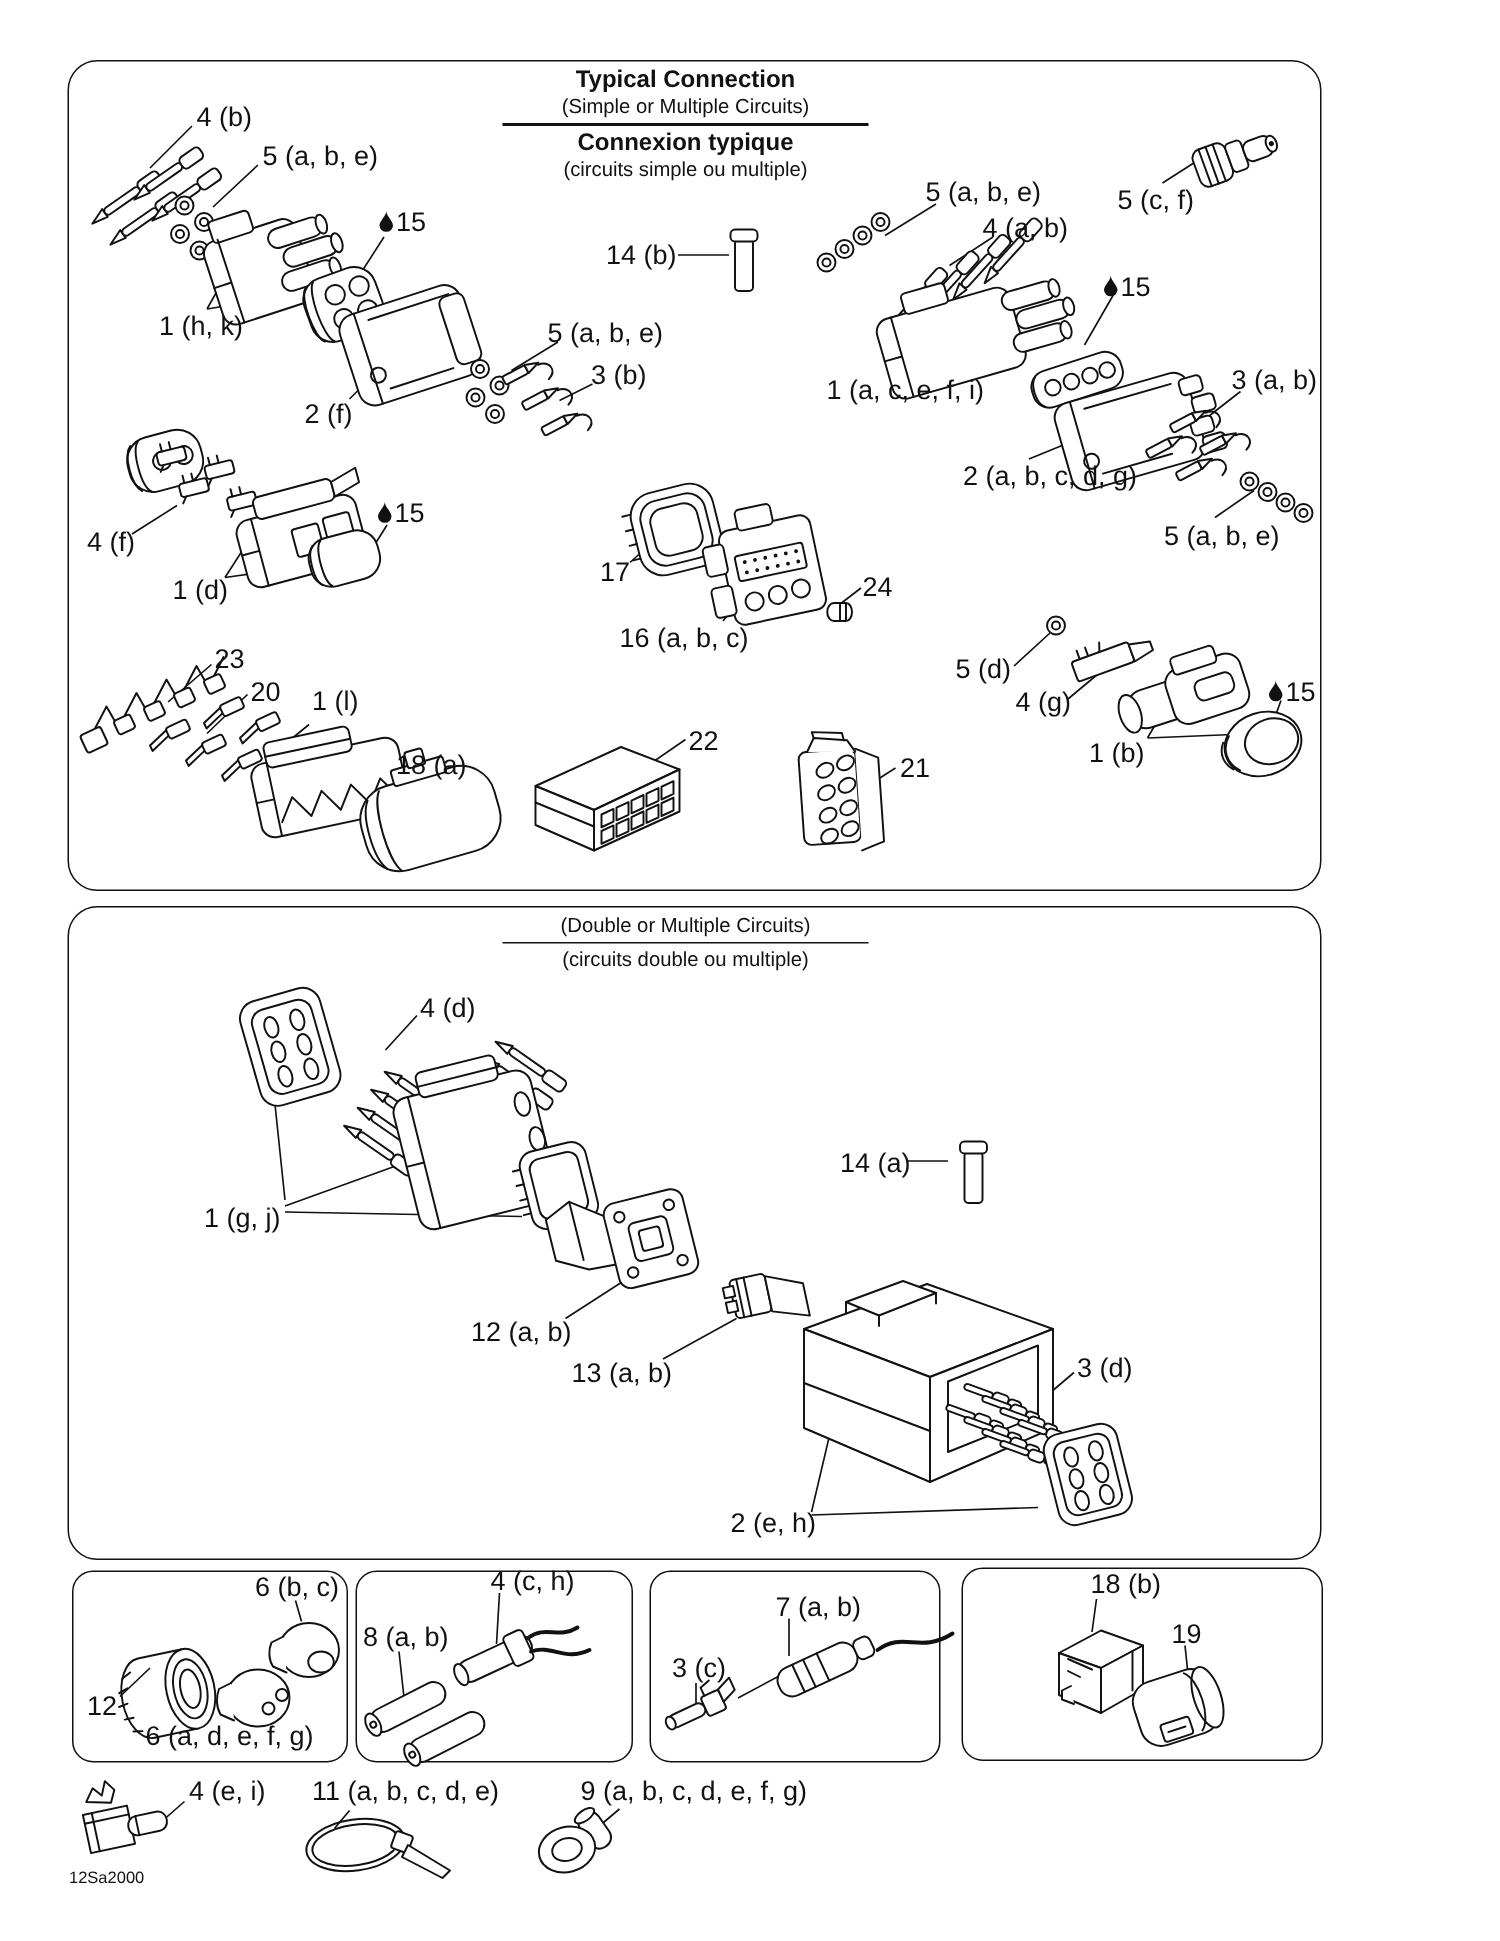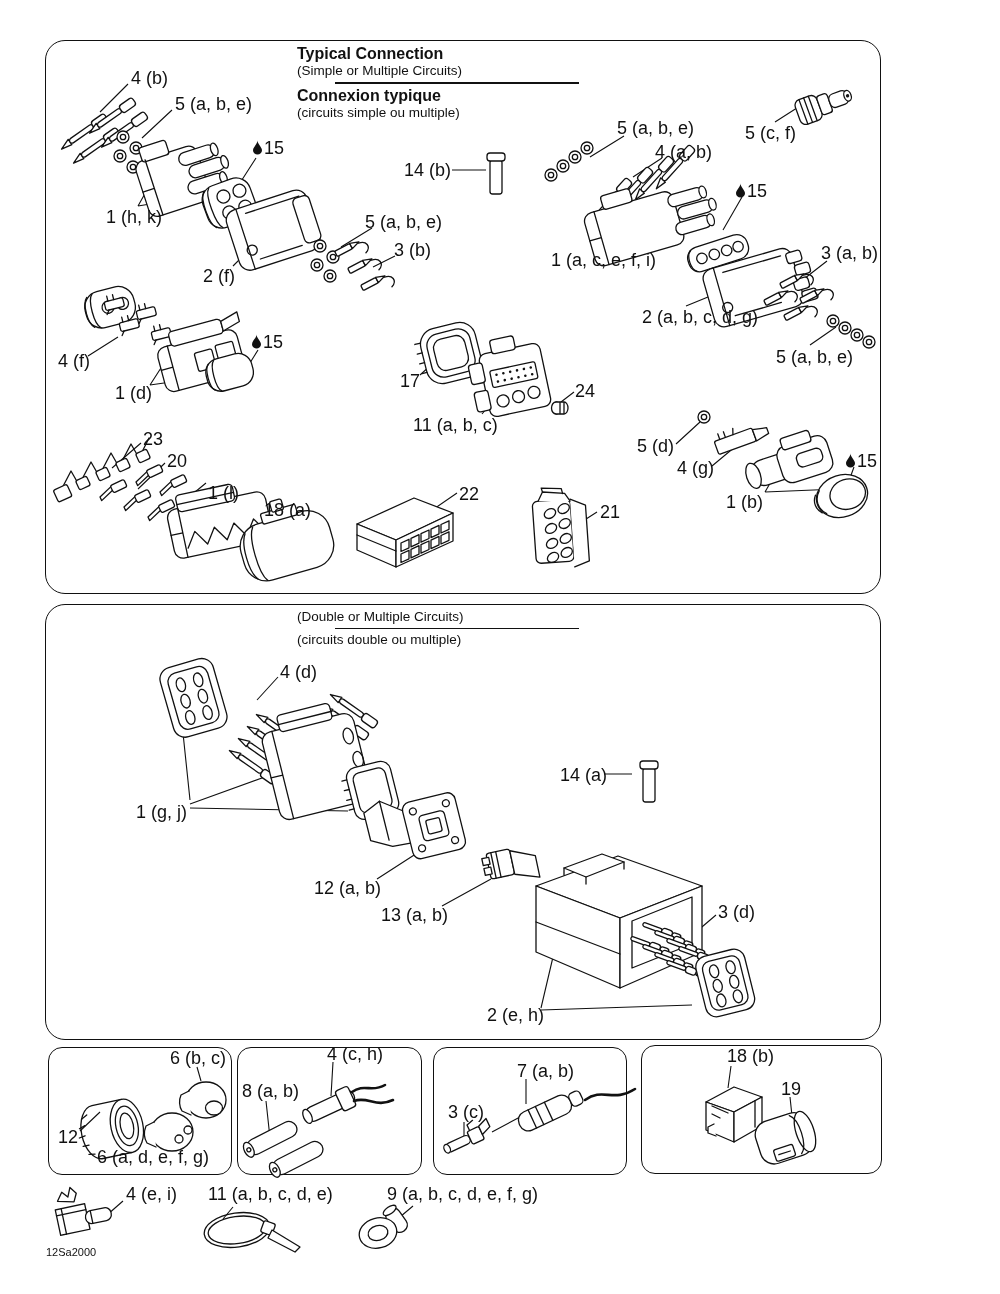--- a/index.html
+++ b/index.html
@@ -9,21 +9,21 @@
   .panel{position:absolute;border:1.6px solid #111;border-radius:14px;background:#fff}
   .art{position:absolute;left:0;top:0}
   .art .pt{stroke:#111;stroke-width:1.3;fill:#fff;stroke-linejoin:round;stroke-linecap:round}
   .art .ptn{stroke:#111;stroke-width:1.3;fill:none;stroke-linejoin:round;stroke-linecap:round}
   .art .ln{stroke:#111;stroke-width:1.1;fill:none}
   .art .wire{stroke:#111;stroke-width:2.6;fill:none;stroke-linecap:round}
   .art .blk{fill:#111;stroke:none}
   .lbl{position:absolute;font-size:18px;line-height:1.1;white-space:nowrap;color:#111}
   .lbl.drop{display:flex;align-items:flex-start;gap:1px}
   .dic{width:11px;height:15px;fill:#111;flex:none;margin-top:1px}
-  .titleblock{position:absolute;width:320px;}
+  .titleblock{position:absolute;width:320px;text-align:center}
   .t-en{font-weight:bold;font-size:16px;line-height:1.15}
   .t-sub{font-size:13.5px;line-height:1.15}
   .t-rule{height:1.7px;background:#111;margin:3px auto;width:244px}
   .ital{font-style:italic}
   .code{position:absolute;font-size:11px;color:#111}
 </style>
 </head>
 <body>
 
 <div id="page">
@@ -531,25 +531,25 @@
   <div class="lbl" style="left:776px;top:348px">5 (a, b, e)</div>
   <div class="lbl" style="left:58px;top:352px">4 (f)</div>
   <div class="lbl" style="left:115px;top:384px">1 (d)</div>
   <div class="lbl drop" style="left:251px;top:333px">
       <svg class="dic" viewBox="0 0 10 14">
         <path d="M5,.4 C5,3.8 .8,6.6 .8,9.5 a4.2,4.1 0 0 0 8.4,0 C9.2,6.6 5,3.8 5,.4 Z"></path>
       </svg>
       <span>15</span>
     </div>
   <div class="lbl" style="left:400px;top:372px">17</div>
-  <div class="lbl" style="left:413px;top:416px">11 (a, b, c)</div>
+  <div class="lbl" style="left:413px;top:416px">16 (a, b, c)</div>
   <div class="lbl" style="left:575px;top:382px">24</div>
   <div class="lbl" style="left:143px;top:430px">23</div>
   <div class="lbl" style="left:167px;top:452px">20</div>
-  <div class="lbl" style="left:208px;top:484px">1 (l)</div>
+  <div class="lbl" style="left:208px;top:458px">1 (l)</div>
   <div class="lbl" style="left:264px;top:501px">18 (a)</div>
   <div class="lbl" style="left:459px;top:485px">22</div>
   <div class="lbl" style="left:600px;top:503px">21</div>
   <div class="lbl" style="left:637px;top:437px">5 (d)</div>
   <div class="lbl" style="left:677px;top:459px">4 (g)</div>
   <div class="lbl" style="left:726px;top:493px">1 (b)</div>
   <div class="lbl drop" style="left:845px;top:452px">
       <svg class="dic" viewBox="0 0 10 14">
         <path d="M5,.4 C5,3.8 .8,6.6 .8,9.5 a4.2,4.1 0 0 0 8.4,0 C9.2,6.6 5,3.8 5,.4 Z"></path>
       </svg>

